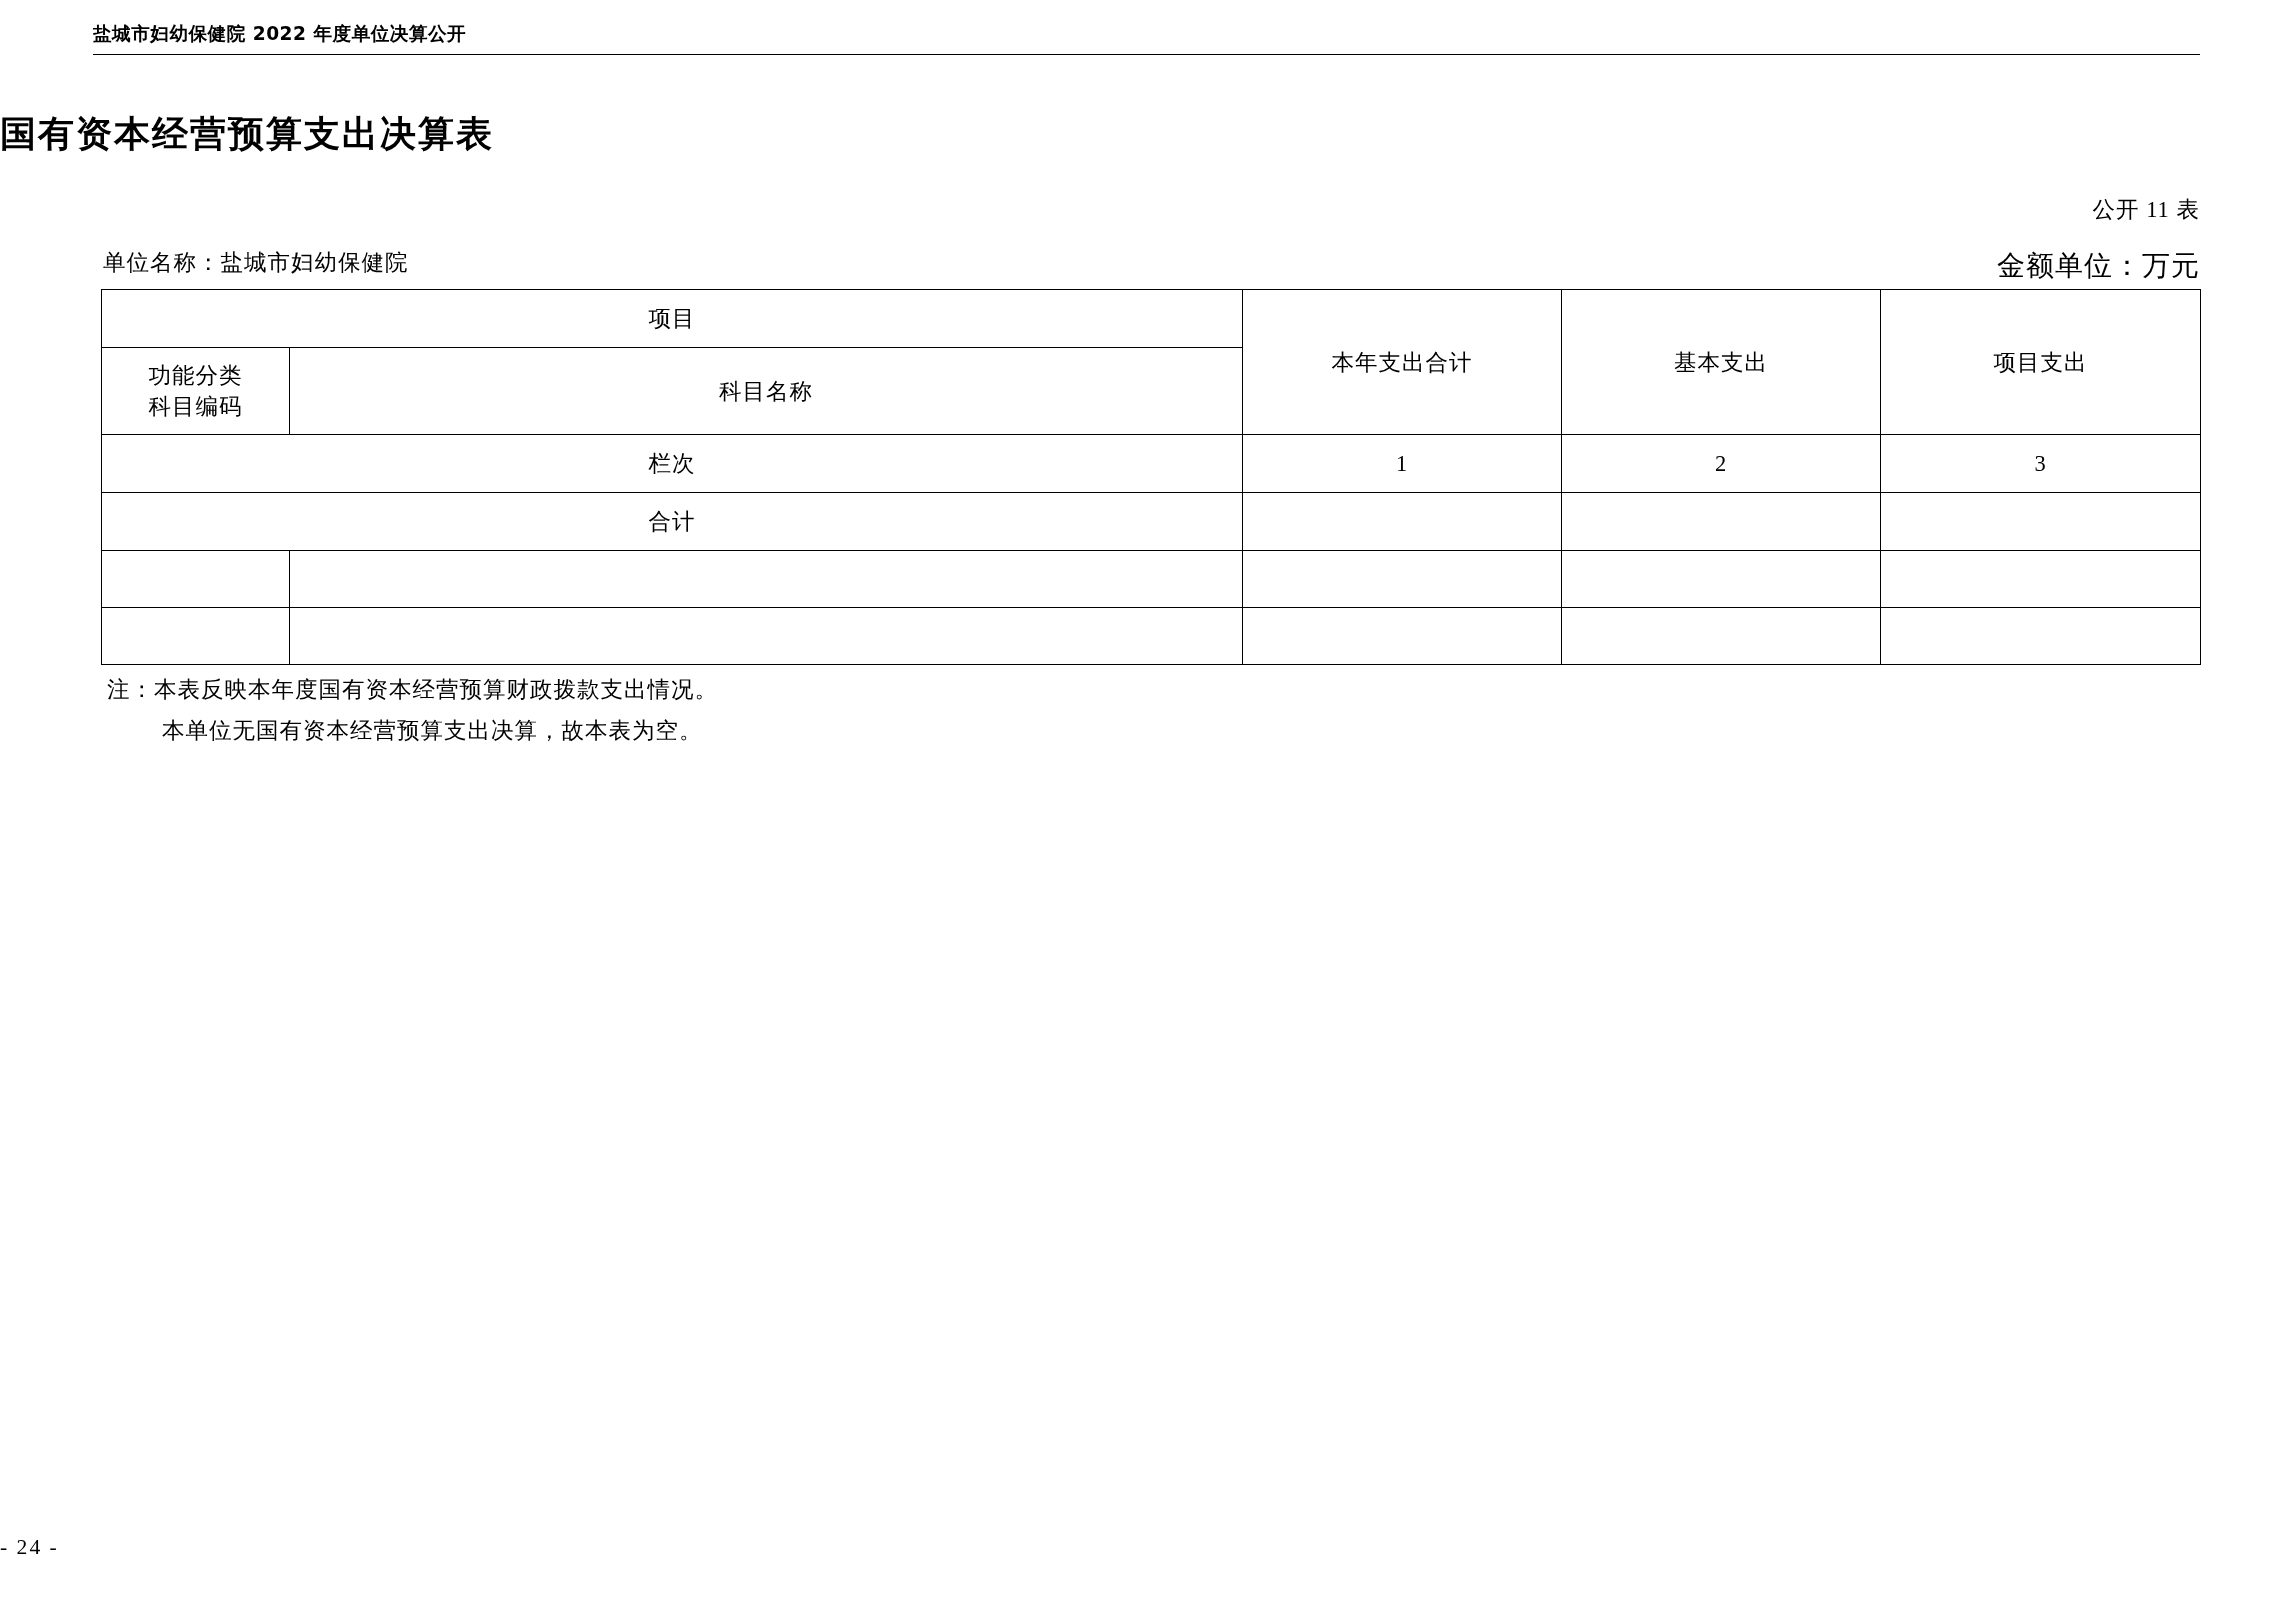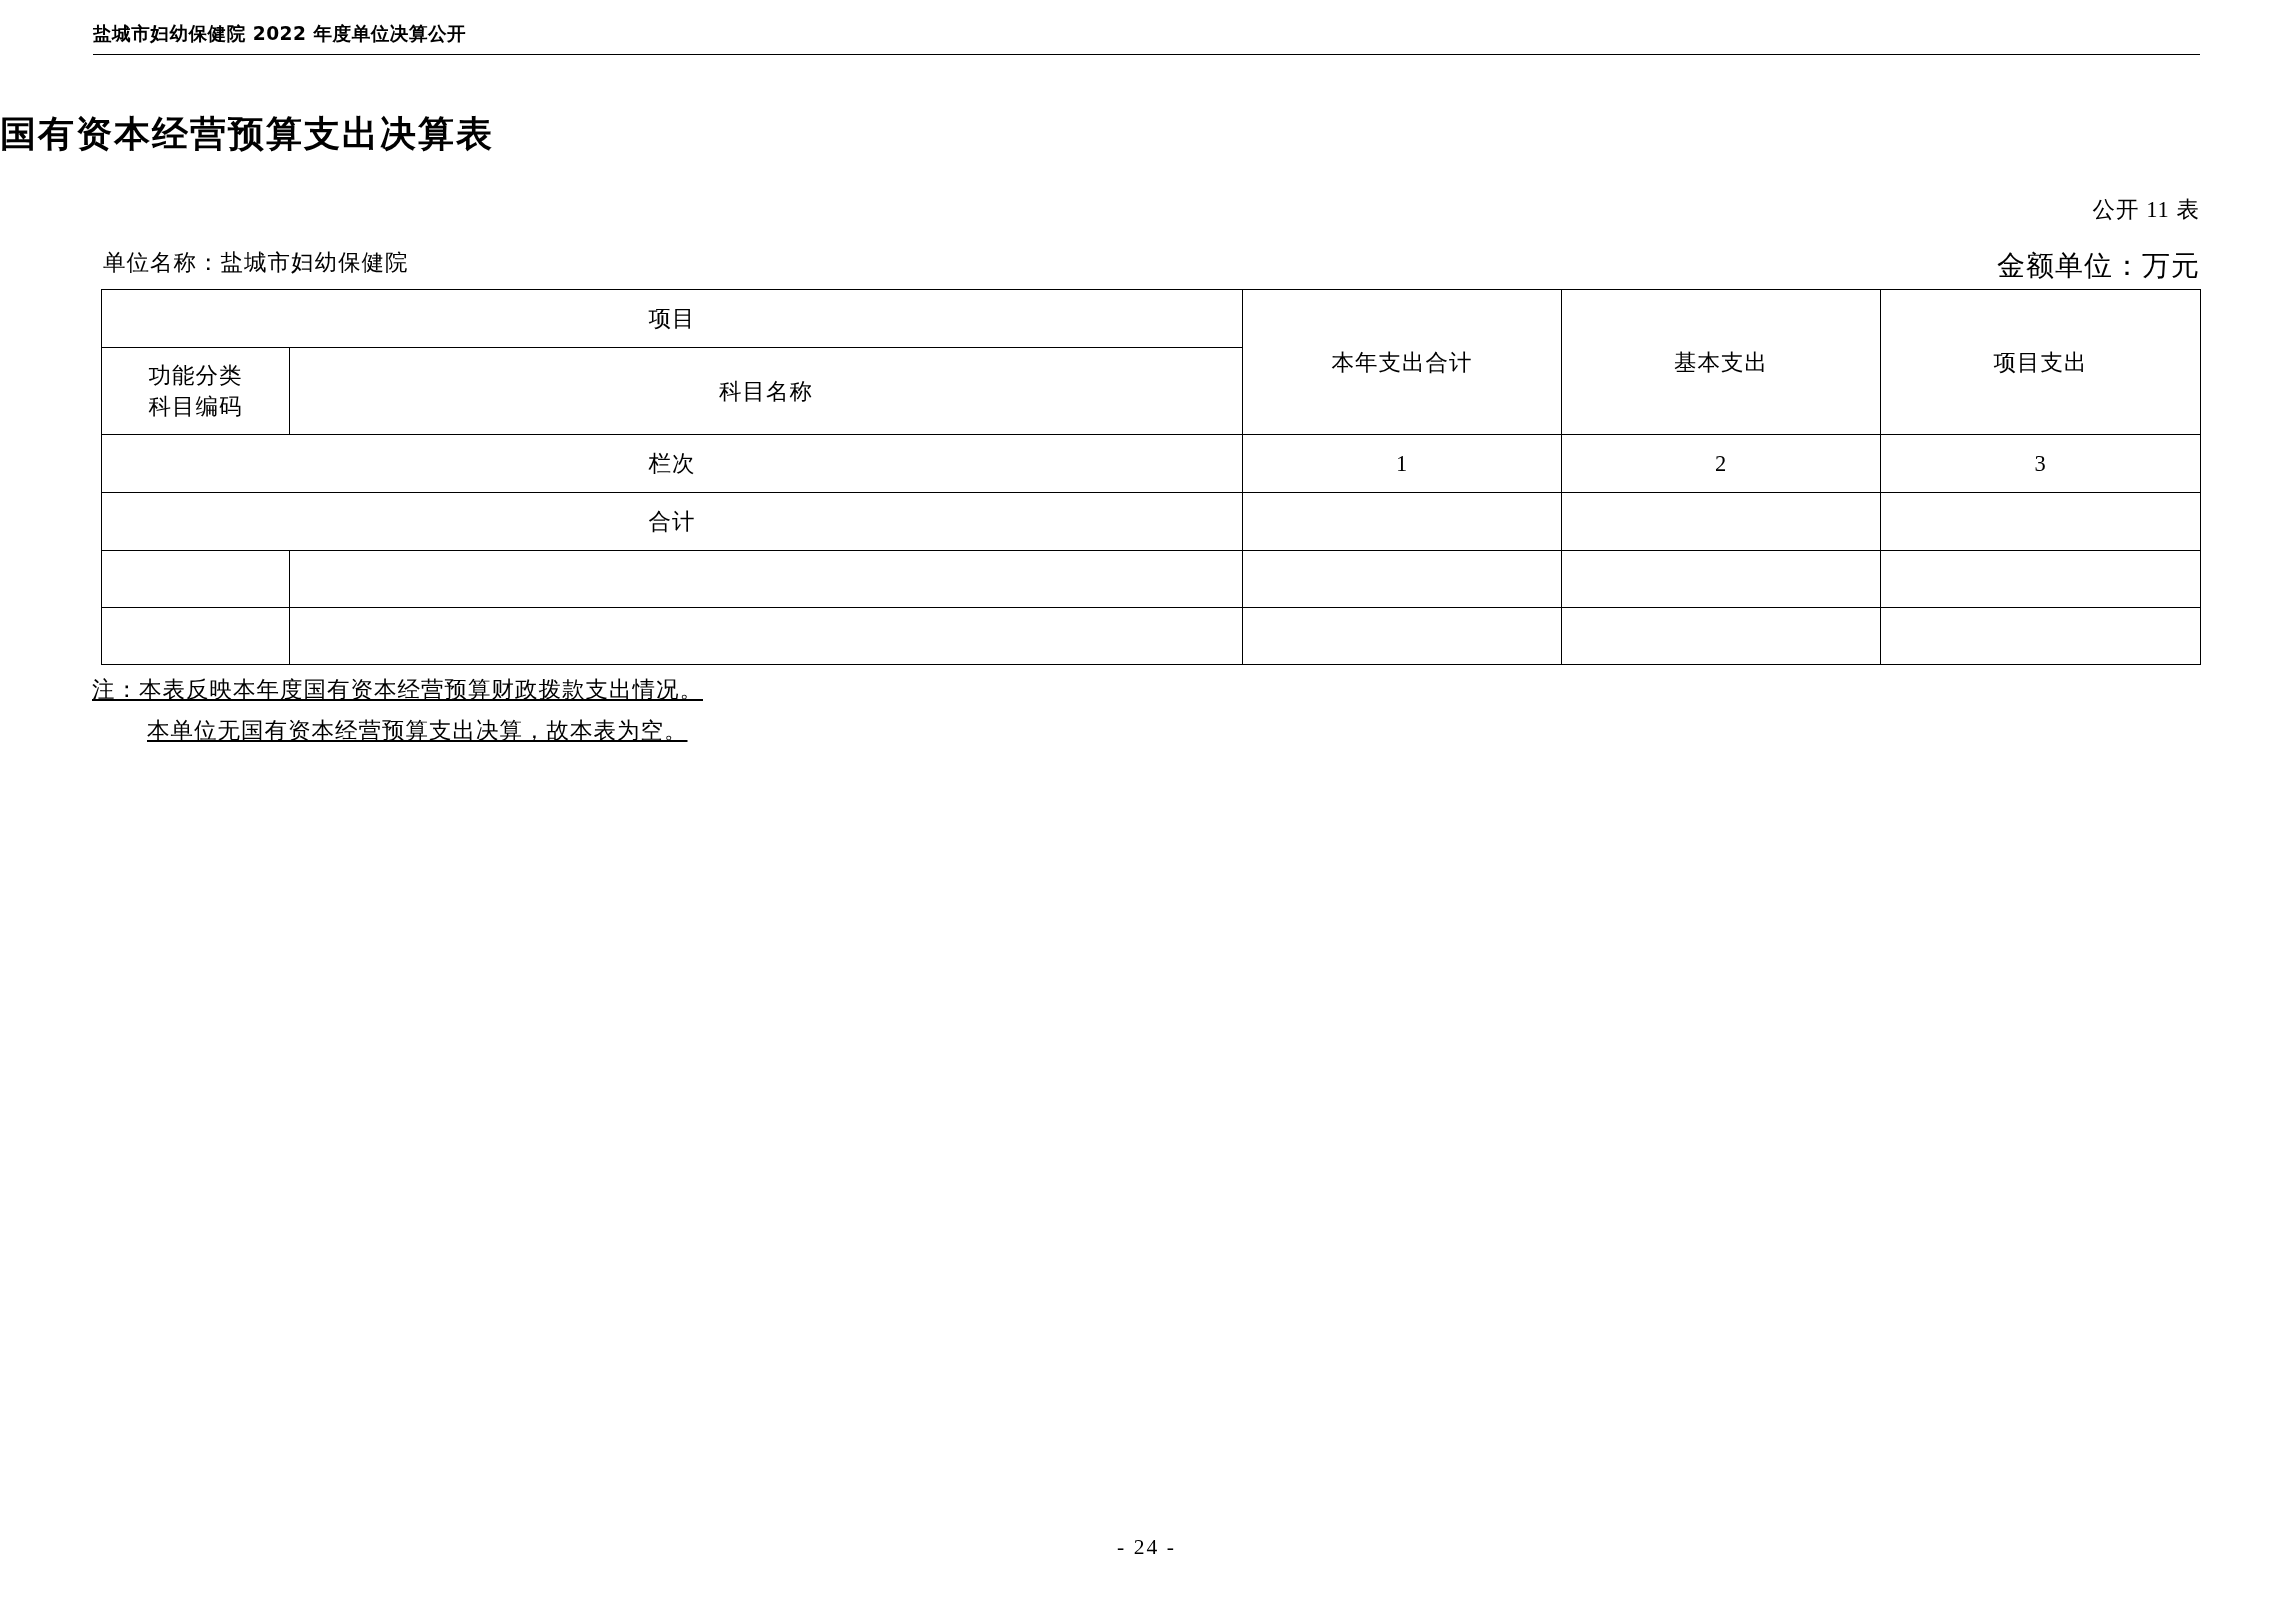--- a/index.html
+++ b/index.html
@@ -112,35 +112,34 @@
   .row-栏次 td { height: 57px; margin-top: 12px; }
   .row-合计 td { height: 57px; }
   .row-empty td { height: 56px; }
 
   .two-line { line-height: 31px; }
 
   
   .notes {
     position: absolute;
     top: 669px;
-    left: 92px;
+    left: 107px;
     font-size: 22.5px;
     line-height: 41px;
     letter-spacing: 1px;
-    text-decoration: underline;
   }
   .notes .indent { padding-left: 55px; }
 
   
   .footer {
     position: absolute;
     bottom: 61px;
     left: 0;
     width: 100%;
-    text-align: center;
+    text-align: left;
     font-size: 21.6px;
     letter-spacing: 2px;
   }
 </style>
 </head>
 <body>
 
 <div class="page">
 
   <div class="header">

